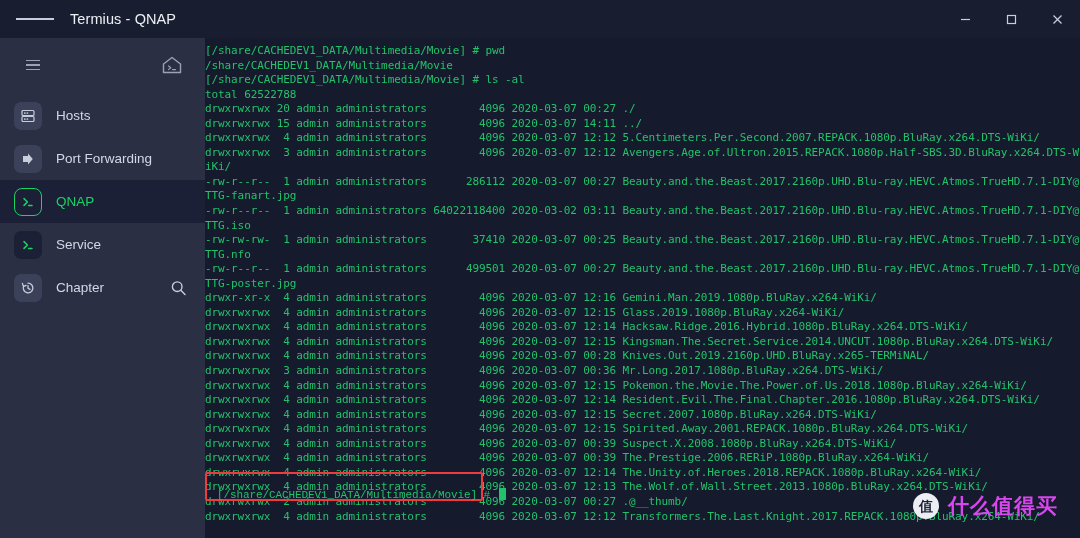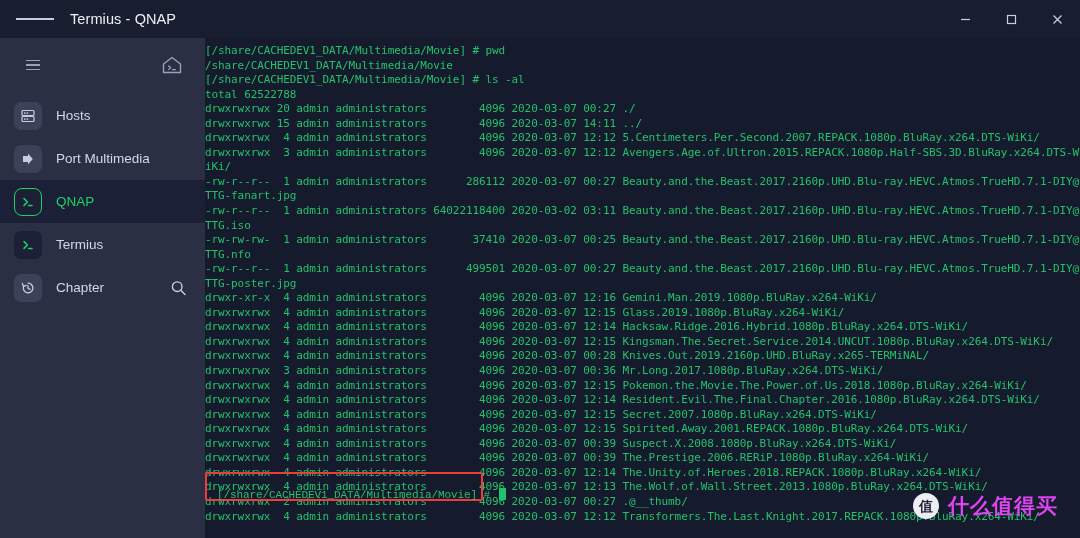--- a/index.html
+++ b/index.html
@@ -281,41 +281,41 @@
           </div>
           <div class="sb-label">Hosts</div>
         </div>
 
         <div class="sb-item">
           <div class="sb-ico">
             <svg width="16" height="16" viewBox="0 0 16 16">
               <path d="M3 5 L8 5 L8 2.6 L12.8 8 L8 13.4 L8 11 L3 11 Z" fill="#c9cddb"></path>
             </svg>
           </div>
-          <div class="sb-label">Port Multimedia</div>
+          <div class="sb-label">Port Forwarding</div>
         </div>
 
         <div class="sb-item selected">
           <div class="sb-ico term-green">
             <svg width="16" height="16" viewBox="0 0 16 16">
               <path d="M4 4.6 L7.4 8 L4 11.4" fill="none" stroke="#18d463" stroke-width="1.5" stroke-linecap="round" stroke-linejoin="round"></path>
               <line x1="8.6" y1="11.4" x2="12" y2="11.4" stroke="#18d463" stroke-width="1.5" stroke-linecap="round"></line>
             </svg>
           </div>
           <div class="sb-label">QNAP</div>
         </div>
 
         <div class="sb-item">
           <div class="sb-ico term-dark">
             <svg width="16" height="16" viewBox="0 0 16 16">
               <path d="M4 4.6 L7.4 8 L4 11.4" fill="none" stroke="#18d463" stroke-width="1.5" stroke-linecap="round" stroke-linejoin="round"></path>
               <line x1="8.6" y1="11.4" x2="12" y2="11.4" stroke="#18d463" stroke-width="1.5" stroke-linecap="round"></line>
             </svg>
           </div>
-          <div class="sb-label">Termius</div>
+          <div class="sb-label">Service</div>
         </div>
 
         <div class="sb-item">
           <div class="sb-ico">
             <svg width="16" height="16" viewBox="0 0 16 16">
               <path d="M8 3.2 A4.8 4.8 0 1 1 3.6 6.2" fill="none" stroke="#c9cddb" stroke-width="1.3" stroke-linecap="round"></path>
               <path d="M2.4 3.4 L3.4 6.4 L6.2 5.4" fill="none" stroke="#c9cddb" stroke-width="1.3" stroke-linecap="round" stroke-linejoin="round"></path>
               <path d="M8 5.6 L8 8.2 L10 9.4" fill="none" stroke="#c9cddb" stroke-width="1.3" stroke-linecap="round" stroke-linejoin="round"></path>
             </svg>
           </div>

